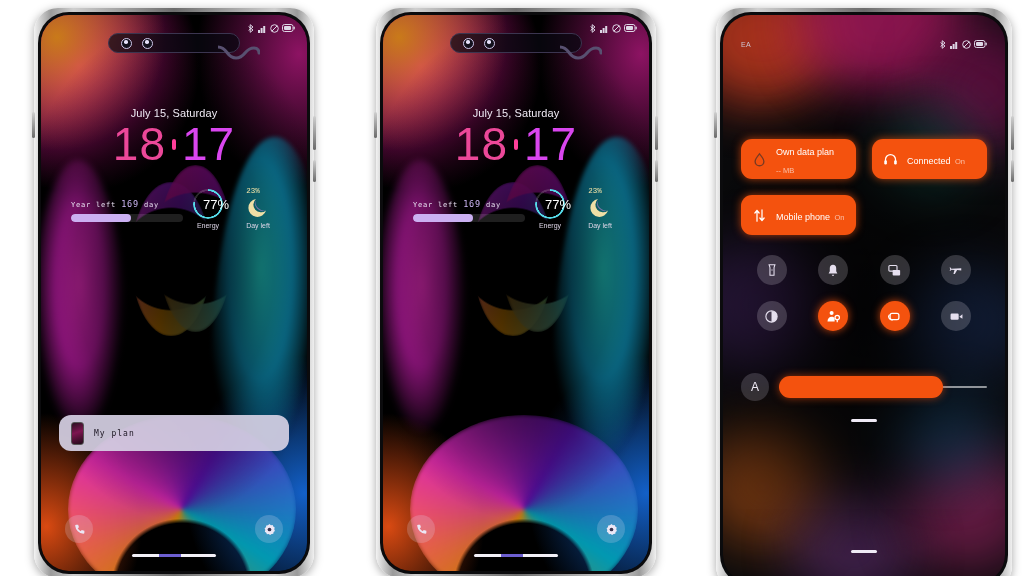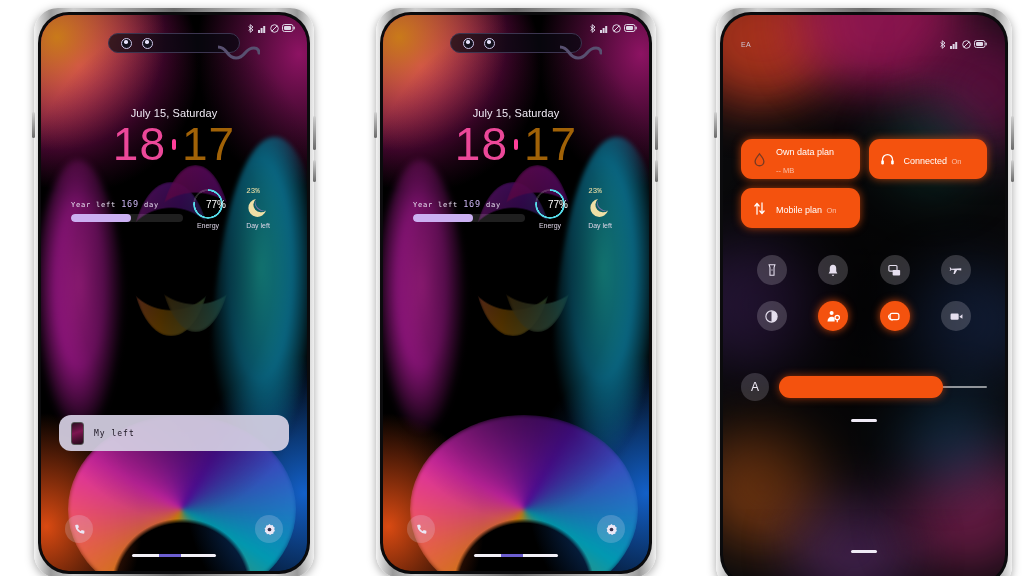--- a/index.html
+++ b/index.html
@@ -62,36 +62,36 @@
     display:flex;align-items:center;gap:10px;padding-left:12px;box-sizing:border-box;}
   .eye{width:9px;height:9px;border-radius:50%;border:1px solid #cfc7ea;background:#12101c;position:relative;}
   .eye::after{content:"";position:absolute;left:2px;top:1.5px;width:3.5px;height:3.5px;border-radius:50%;background:#e8e3fb;}
   .tail{position:absolute;left:calc(50% + 44px);top:30px;width:42px;height:16px;}
 
   
   .datetxt{position:absolute;top:92px;left:0;right:0;text-align:center;color:#efeaf4;font-size:11px;letter-spacing:.1px;}
   .bigclock{position:absolute;top:106px;left:0;right:0;text-align:center;
     font-size:46px;font-weight:400;line-height:1;letter-spacing:1px;}
   .hh{color:#ec4899;}
-  .mm{color:#a16207;}
+  .mm{color:#d946ef;}
   .sep{display:inline-block;width:4px;height:11px;border-radius:2px;background:#ff3f9a;margin:0 6px;vertical-align:10px;}
 
   
   .wrow{position:absolute;left:0;right:0;top:180px;height:50px;}
   .yearw{position:absolute;left:30px;top:4px;width:112px;}
   .yearlbl{color:#e9e2f2;font-size:7px;letter-spacing:.8px;font-family:"DejaVu Sans Mono",monospace;white-space:nowrap;}
   .yearlbl .num{color:#cdb7f5;font-size:8.5px;}
   .bartrack{margin-top:5px;width:112px;height:8px;border-radius:4px;background:rgba(255,255,255,.12);overflow:hidden;}
   .barfill{height:100%;border-radius:4px;background:#cbb0f2;}
   .energy{position:absolute;left:146px;top:-6px;width:42px;text-align:center;}
   .ring{width:30px;height:30px;border-radius:50%;margin:0 auto;
     background:conic-gradient(#55dcea 0deg 277deg, rgba(255,255,255,.16) 277deg 360deg);
     -webkit-mask:radial-gradient(circle, transparent 60%, #000 62%);mask:radial-gradient(circle, transparent 60%, #000 62%);}
   .ringwrap{position:relative;width:30px;height:30px;margin:0 auto;}
-  .ringval{position:absolute;inset:0;display:flex;align-items:center;justify-content:center;color:#fff;font-size:10px;margin-left:16px;}
+  .ringval{position:absolute;inset:0;display:flex;align-items:center;justify-content:center;color:#fff;font-size:13px;margin-left:16px;}
   .wlbl{margin-top:3px;color:#ded6e8;font-size:7px;text-align:center;}
   .daywidget{position:absolute;left:194px;top:-8px;width:46px;text-align:center;}
   .dpct{color:#f6e6a8;font-size:7.5px;display:block;margin-left:-10px;font-family:Liberation Mono, monospace;}
   .moon{width:24px;height:24px;margin:0 auto;position:relative;}
 
   
   .mycard{position:absolute;left:18px;right:18px;top:400px;height:36px;border-radius:12px;
     background:rgba(214,208,228,.92);display:flex;align-items:center;gap:10px;padding-left:12px;box-sizing:border-box;}
   .minith{width:11px;height:21px;border-radius:3px;background:linear-gradient(160deg,#2a1020,#7d1550 45%,#210a18);border:1px solid #555;}
   .mylbl{color:#1a1420;font-size:8px;letter-spacing:1px;font-family:"DejaVu Sans Mono",monospace;}
@@ -107,21 +107,21 @@
   
   .ccbg{position:absolute;inset:0;background:#0a0a0c;}
   .ccbg .b{position:absolute;border-radius:50%;filter:blur(26px);}
   .cc-stbar{position:absolute;top:22px;left:0;right:0;height:14px;display:flex;align-items:center;
     justify-content:space-between;padding:0 18px;box-sizing:border-box;}
   .ccclockrow{position:absolute;top:76px;left:20px;right:16px;display:flex;align-items:flex-end;}
   .cctime{color:#f7f4fa;font-size:26px;line-height:1;letter-spacing:.5px;}
   .ccdate{color:#e7e1ee;font-size:9.5px;margin-left:8px;margin-bottom:3px;}
   .ccacts{margin-left:auto;display:flex;gap:12px;margin-bottom:3px;}
 
-  .tiles{position:absolute;top:124px;left:18px;right:18px;display:grid;grid-template-columns:1fr 1fr;gap:9px;}
+  .tiles{position:absolute;top:124px;left:18px;right:18px;display:grid;grid-template-columns:1fr 1fr;gap:16px;}
   .tile{height:40px;border-radius:11px;background:#f4520e;display:flex;align-items:center;gap:8px;
     padding:0 10px;box-sizing:border-box;box-shadow:0 0 9px rgba(244,82,14,.7);}
   .tile .ti{width:17px;height:17px;flex:0 0 17px;display:flex;align-items:center;justify-content:center;}
   .tile .tt{min-width:0;}
   .tname{color:#fff;font-size:9px;line-height:1.1;white-space:nowrap;overflow:hidden;}
   .tsub{color:rgba(255,255,255,.62);font-size:7.5px;line-height:1.2;white-space:nowrap;overflow:hidden;}
 
   .icongrid{position:absolute;top:240px;left:18px;right:18px;display:grid;grid-template-columns:repeat(4,1fr);
     row-gap:16px;justify-items:center;}
   .qi{width:30px;height:30px;border-radius:50%;background:rgba(228,224,236,.20);
@@ -220,21 +220,21 @@
                   <path d="M20 15.5 A9 9 0 1 1 10 4 A7.2 7.2 0 0 0 20 15.5 Z" fill="#efdfa6"></path>
                   <path d="M20 15.5 A9 9 0 0 1 9.5 5.2 A8 8 0 0 0 20 15.5 Z" fill="#7b74a8"></path>
                 </svg>
             </div>
             <div class="wlbl">Day left</div>
           </div>
         </div>
 
         <div class="mycard">
           <span class="minith"></span>
-          <span class="mylbl">My left</span>
+          <span class="mylbl">My plan</span>
         </div>
 
         <div class="lockbtn phone-b">
           <svg width="13" height="13" viewBox="0 0 24 24">
               <path d="M6 3 L9.5 3 L11 8 L8.8 9.6 A12 12 0 0 0 14.4 15.2 L16 13 L21 14.5 L21 18 A2 2 0 0 1 19 20 A17 17 0 0 1 4 5 A2 2 0 0 1 6 3 Z" fill="#ece7f5"></path>
             </svg>
         </div>
         <div class="lockbtn gear-b">
           <svg width="13" height="13" viewBox="0 0 24 24">
               <path d="M12 2 L14.6 4 L17.8 3.6 L19 6.6 L21.6 8.4 L20.8 11.6 L22 14.6 L19.6 16.6 L19 19.8 L15.8 20.2 L13.2 22 L10.4 20.4 L7.2 20.8 L6 17.8 L3.4 16 L4.2 12.8 L3 9.8 L5.4 7.8 L6 4.6 L9.2 4.2 Z" fill="#ece7f5"></path>
@@ -421,21 +421,21 @@
           </div>
 
           <div class="tile">
             <span class="ti">
               <svg width="15" height="15" viewBox="0 0 24 24">
                   <path d="M8 21 L8 4 M8 4 L4.6 8 M8 4 L11.4 8" fill="none" stroke="#fff" stroke-width="2" stroke-linecap="round"></path>
                   <path d="M16 3 L16 20 M16 20 L12.6 16 M16 20 L19.4 16" fill="none" stroke="#fff" stroke-width="2" stroke-linecap="round"></path>
                 </svg>
             </span>
             <span class="tt">
-              <span class="tname">Mobile plan</span>
+              <span class="tname">Mobile phone</span>
               <span class="tsub">On</span>
             </span>
           </div>
 
 
         </div>
 
         <div class="icongrid">
           <span class="qi">
             <svg width="14" height="14" viewBox="0 0 24 24">

